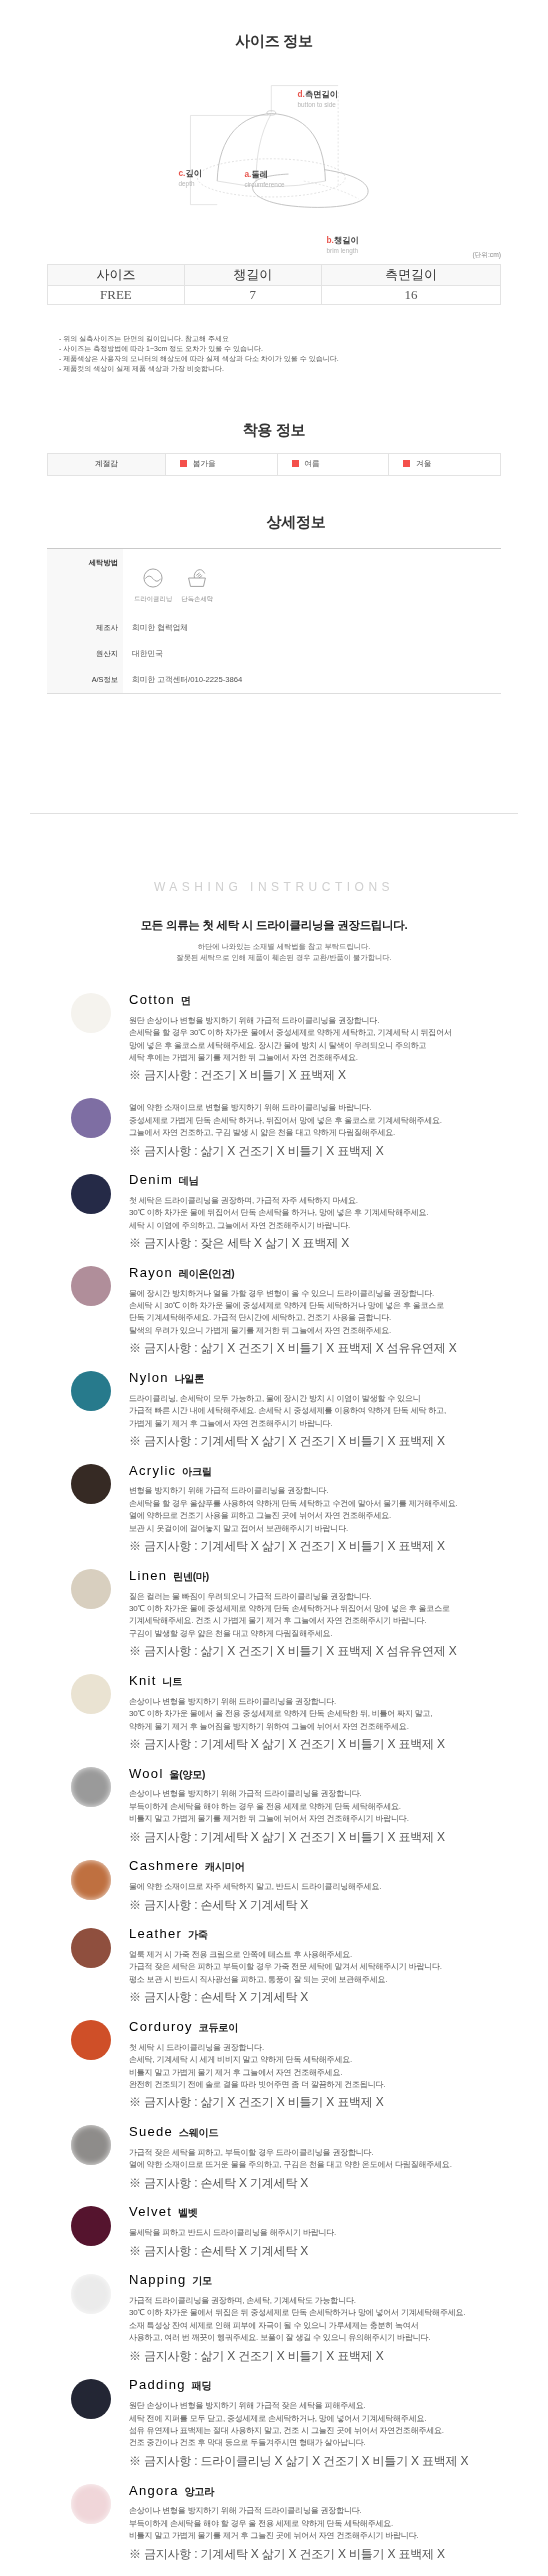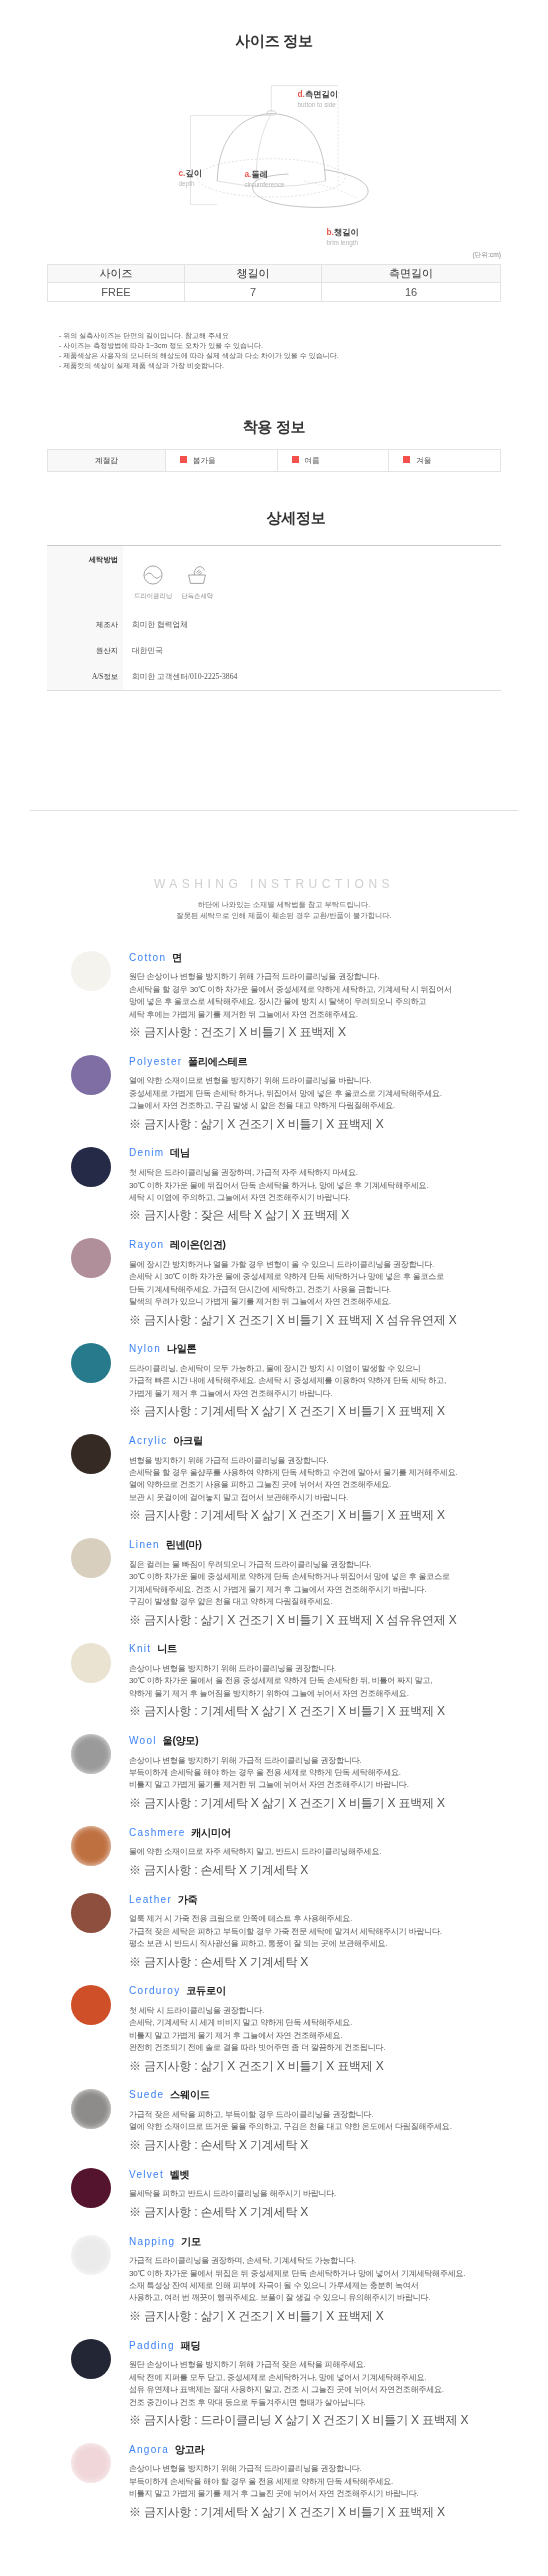--- a/index.html
+++ b/index.html
@@ -12,64 +12,64 @@
   .t-detail{margin-top:37px;padding-left:44px;}
 
   
   .diagram{position:relative;width:191px;height:167px;margin:23px auto 0;}
   .diagram svg{position:absolute;left:0;top:0;}
   .dg-label{position:absolute;line-height:1.25;white-space:nowrap;}
   .dg-label .l{color:#e8544c;font-weight:bold;font-size:8.3px;}
   .dg-label .k{color:#444;font-weight:bold;font-size:8.3px;}
   .dg-label .e{display:block;color:#b5b5b5;font-size:6.4px;}
   .dg-a{left:66px;top:94px;}
-  .dg-b{left:148px;top:152px;}
+  .dg-b{left:148px;top:160px;}
   .dg-c{left:0px;top:93px;}
   .dg-d{left:119px;top:14px;}
 
   .unit-note{width:454px;margin:10.2px auto 0;text-align:right;font-size:6.7px;color:#888;}
 
   table{border-collapse:collapse;}
-  .size-table{width:454px;margin:3.8px auto 0;font-size:11px;}
+  .size-table{width:454px;margin:3.8px auto 0;font-size:13px;font-family:Liberation Serif, serif;}
   .size-table th,.size-table td{border:0.6px solid #e3e3e3;text-align:center;height:15.3px;font-weight:normal;}
   .size-table th{background:#f8f8f8;color:#333;}
   .size-table td{color:#555;}
 
   .size-notes{margin:29px 0 0 59px;padding:0;list-style:none;font-size:7px;color:#555;line-height:10px;}
 
   .fit-table{width:454px;margin:12.8px auto 0;font-size:7.7px;table-layout:fixed;}
   .fit-table td{border:0.6px solid #e3e3e3;height:19px;color:#555;}
   .fit-table .lab{background:#f8f8f8;text-align:center;color:#333;width:115px;}
   .fit-table .season{padding-left:14px;}
   .badge{display:inline-block;width:7px;height:7px;background:#f4504c;vertical-align:-0.6px;margin-right:5.7px;}
 
   .detail-table{width:454px;margin:16.6px auto 0;border-top:0.6px solid #c9c9c9;border-bottom:0.6px solid #ddd;font-size:7.7px;}
   .detail-table td{vertical-align:middle;}
   .detail-table .dlab{background:#f8f8f8;width:70px;text-align:right;padding-right:5.1px;color:#333;font-size:7.3px;}
   .detail-table .dval{padding-left:9px;color:#555;}
   .wash-row .dlab{vertical-align:top;padding-top:9px;font-weight:bold;}
   .wash-row td{height:56px;}
-  .info-row td{height:24px;font-family:Liberation Serif, serif;}
+  .info-row td{height:24px;}
   .icon-stack{display:inline-block;width:42px;text-align:center;vertical-align:top;padding-top:6.4px;}
   .icon-stack .cap{display:block;margin-top:3.8px;font-size:6.4px;color:#888;}
 
   .divider{width:488px;height:0;border-top:0.6px solid #e0e0e0;margin:119px auto 0;}
 
   .wash-head{margin-top:66px;text-align:center;font-size:12px;letter-spacing:4.5px;color:#cfcfcf;}
   .intro-bold{margin-top:24px;text-align:center;font-size:11.5px;font-weight:bold;color:#222;letter-spacing:-0.3px;}
   .intro-small{margin-top:7.7px;text-align:center;font-size:7.3px;color:#666;line-height:11px;margin-left:20px;}
 
   .fabric-list{margin-top:29px;}
   .fabric{display:flex;margin:0 0 15.3px 71px;}
   .swatch{flex:0 0 40px;width:40px;height:40px;border-radius:50%;margin-right:18px;margin-top:1.3px;background:#ddd;}
   .swatch.ribbed{background-image:repeating-linear-gradient(95deg,rgba(255,255,255,.35) 0 1.3px,rgba(0,0,0,.06) 1.3px 2.6px,transparent 2.6px 3.8px);}
   .swatch.soft{box-shadow:inset 0 0 6.4px rgba(255,255,255,.8);}
   .fab-body{width:370px;}
   .fab-title{line-height:16.6px;}
-  .fab-en{font-size:10px;color:#3b82f6;letter-spacing:1.3px;}
+  .fab-en{font-size:13px;color:#000000;letter-spacing:1.3px;}
   .fab-ko{font-size:10.2px;font-weight:bold;color:#222;margin-left:5.7px;letter-spacing:-0.3px;}
   .fab-lines{margin-top:5.1px;}
   .fab-line{font-size:8px;color:#555;line-height:12.4px;letter-spacing:-0.2px;}
   .fab-forbidden{margin-top:5.1px;font-size:12px;color:#555;line-height:12.4px;letter-spacing:-0.2px;}
 </style>
 </head>
 <body>
 
 <div class="page">
 
@@ -188,20 +188,21 @@
     <tr class="info-row">
       <td class="dlab">A/S정보</td>
       <td class="dval">희미한 고객센터/010-2225-3864</td>
     </tr>
   </tbody>
     </table>
 
   <div class="divider"></div>
 
   <div class="wash-head">WASHING INSTRUCTIONS</div>
+  <div class="intro-bold">모든 의류는 첫 세탁 시 드라이클리닝을 권장드립니다.</div>
   <div class="intro-small">
     <div>하단에 나와있는 소재별 세탁법을 참고 부탁드립니다.</div>
     <div>잘못된 세탁으로 인해 제품이 훼손된 경우 교환/반품이 불가합니다.</div>
   </div>
 
   <div class="fabric-list">
     <div class="fabric">
       <div class="swatch" style="background: rgb(245, 243, 238);"></div>
       <div class="fab-body">
         <div class="fab-title">
@@ -213,23 +214,20 @@
             <div class="fab-line">망에 넣은 후 울코스로 세탁해주세요. 장시간 물에 방치 시 탈색이 우려되오니 주의하고</div>
             <div class="fab-line">세탁 후에는 가볍게 물기를 제거한 뒤 그늘에서 자연 건조해주세요.</div>
           </div>
         <div class="fab-forbidden">※ 금지사항 :  건조기 X  비틀기 X  표백제 X</div>
       </div>
     </div>
 
     <div class="fabric">
       <div class="swatch" style="background: rgb(126, 110, 163);"></div>
       <div class="fab-body">
-        <div class="fab-title">
-          <span class="fab-en">Polyester</span><span class="fab-ko">폴리에스테르</span>
-        </div>
         <div class="fab-lines">
             <div class="fab-line">열에 약한 소재이므로 변형을 방지하기 위해 드라이클리닝을 바랍니다.</div>
             <div class="fab-line">중성세제로 가볍게 단독 손세탁 하거나, 뒤집어서 망에 넣은 후 울코스로 기계세탁해주세요.</div>
             <div class="fab-line">그늘에서 자연 건조하고, 구김 발생 시 얇은 천을 대고 약하게 다림질해주세요.</div>
           </div>
         <div class="fab-forbidden">※ 금지사항 :  삶기 X  건조기 X  비틀기 X  표백제 X</div>
       </div>
     </div>
 
     <div class="fabric">

